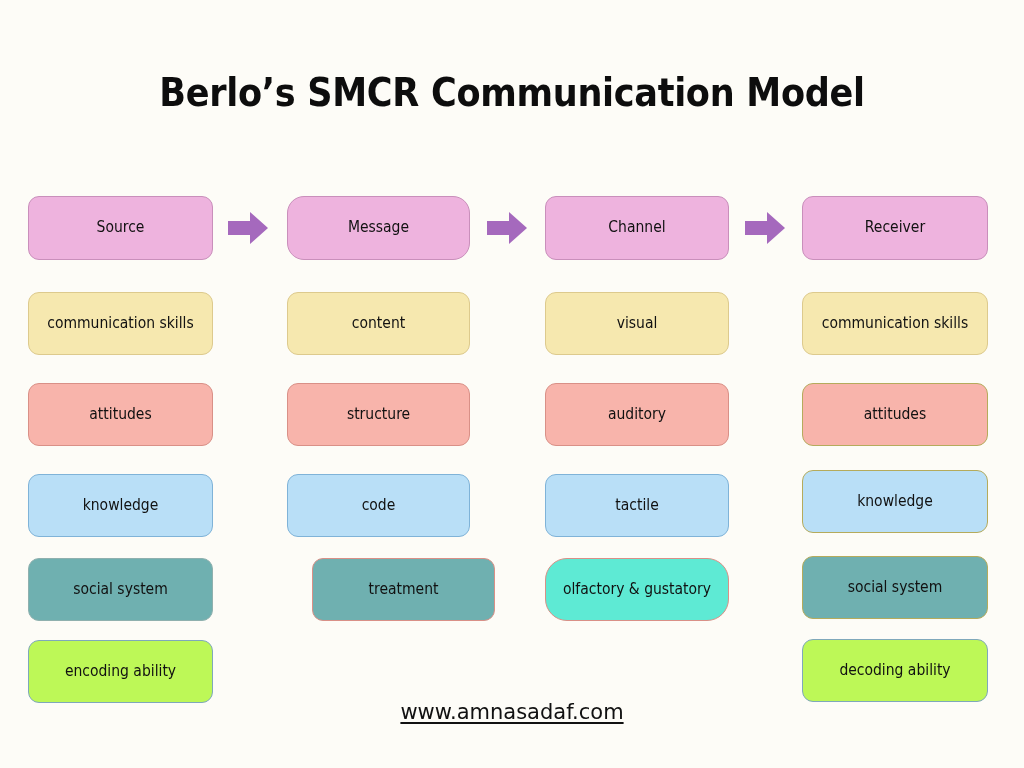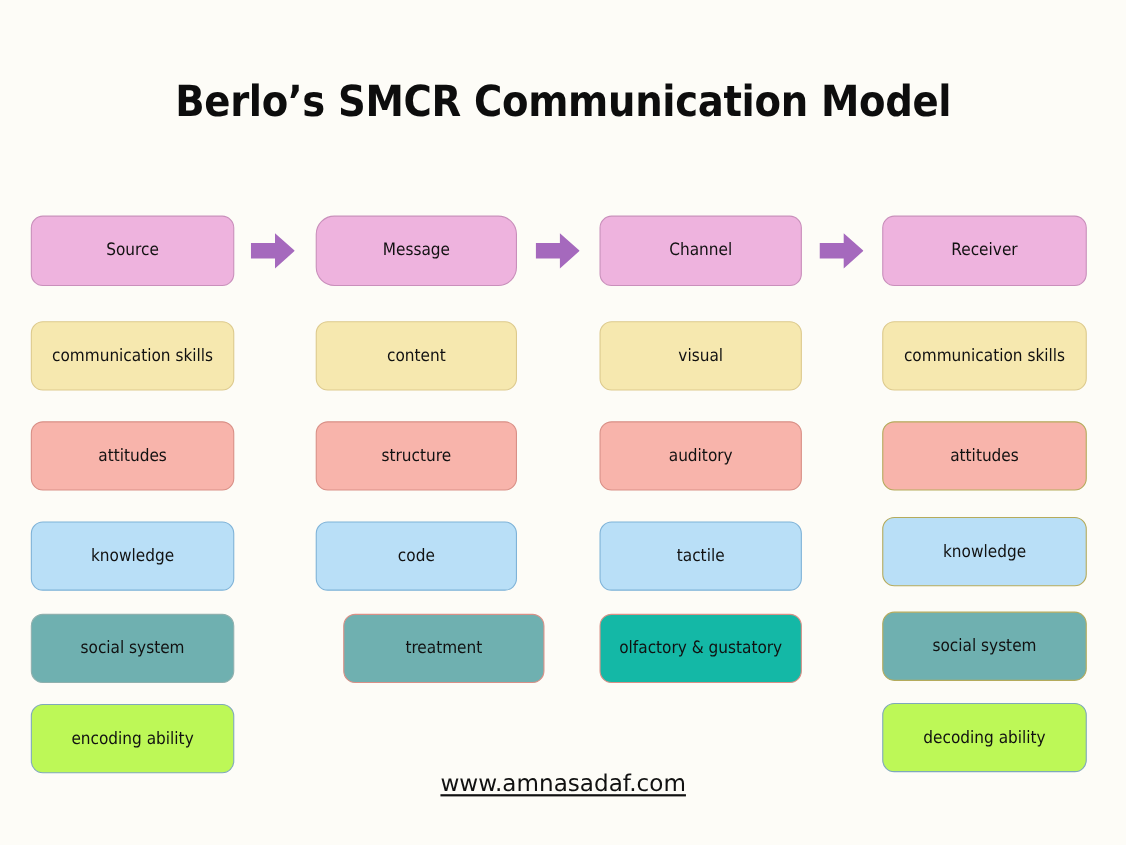--- a/index.html
+++ b/index.html
@@ -92,21 +92,21 @@
     <div class="box" style="left: 28px; top: 640px; width: 185px; height: 63px; background: rgb(189, 248, 87); border-color: rgb(127, 168, 187);">encoding ability</div>
     <div class="box" style="left: 287px; top: 196px; width: 183px; height: 64px; background: rgb(238, 179, 222); border-color: rgb(201, 143, 187); border-radius: 17px;">Message</div>
     <div class="box" style="left: 287px; top: 292px; width: 183px; height: 63px; background: rgb(246, 232, 175); border-color: rgb(221, 202, 141);">content</div>
     <div class="box" style="left: 287px; top: 383px; width: 183px; height: 63px; background: rgb(248, 180, 171); border-color: rgb(217, 144, 135);">structure</div>
     <div class="box" style="left: 287px; top: 474px; width: 183px; height: 63px; background: rgb(185, 223, 247); border-color: rgb(127, 179, 216);">code</div>
     <div class="box" style="left: 287px; top: 558px; width: 183px; height: 63px; background: rgb(111, 176, 176); border-color: rgb(217, 144, 135); margin-left: 25px;">treatment</div>
     <div class="box" style="left: 545px; top: 196px; width: 184px; height: 64px; background: rgb(238, 179, 222); border-color: rgb(201, 143, 187);">Channel</div>
     <div class="box" style="left: 545px; top: 292px; width: 184px; height: 63px; background: rgb(246, 232, 175); border-color: rgb(221, 202, 141);">visual</div>
     <div class="box" style="left: 545px; top: 383px; width: 184px; height: 63px; background: rgb(248, 180, 171); border-color: rgb(217, 144, 135);">auditory</div>
     <div class="box" style="left: 545px; top: 474px; width: 184px; height: 63px; background: rgb(185, 223, 247); border-color: rgb(127, 179, 216);">tactile</div>
-    <div class="box" style="left: 545px; top: 558px; width: 184px; height: 63px; background: #14b8a6; border-color: rgb(217, 144, 135);">olfactory &amp; gustatory</div>
+    <div class="box" style="left: 545px; top: 558px; width: 184px; height: 63px; background: #5eead4; border-color: rgb(217, 144, 135); border-radius: 22px;">olfactory &amp; gustatory</div>
     <div class="box" style="left: 802px; top: 196px; width: 186px; height: 64px; background: rgb(238, 179, 222); border-color: rgb(201, 143, 187); text-align: center;">Receiver</div>
     <div class="box" style="left: 802px; top: 292px; width: 186px; height: 63px; background: rgb(246, 232, 175); border-color: rgb(221, 202, 141);">communication skills</div>
     <div class="box" style="left: 802px; top: 383px; width: 186px; height: 63px; background: rgb(248, 180, 171); border-color: rgb(181, 171, 92);">attitudes</div>
     <div class="box" style="left: 802px; top: 470px; width: 186px; height: 63px; background: rgb(185, 223, 247); border-color: rgb(181, 171, 92);">knowledge</div>
     <div class="box" style="left: 802px; top: 556px; width: 186px; height: 63px; background: rgb(111, 176, 176); border-color: rgb(181, 171, 92);">social system</div>
     <div class="box" style="left: 802px; top: 639px; width: 186px; height: 63px; background: rgb(189, 248, 87); border-color: rgb(127, 168, 187);">decoding ability</div>
     <div class="arrow" style="left: 228px; top: 211px;">
       <svg viewBox="0 0 40 34" preserveAspectRatio="none">
         <path d="M0 10 L22 10 L22 1 L40 17 L22 33 L22 24 L0 24 Z" fill="#a569bd"></path>
       </svg>

